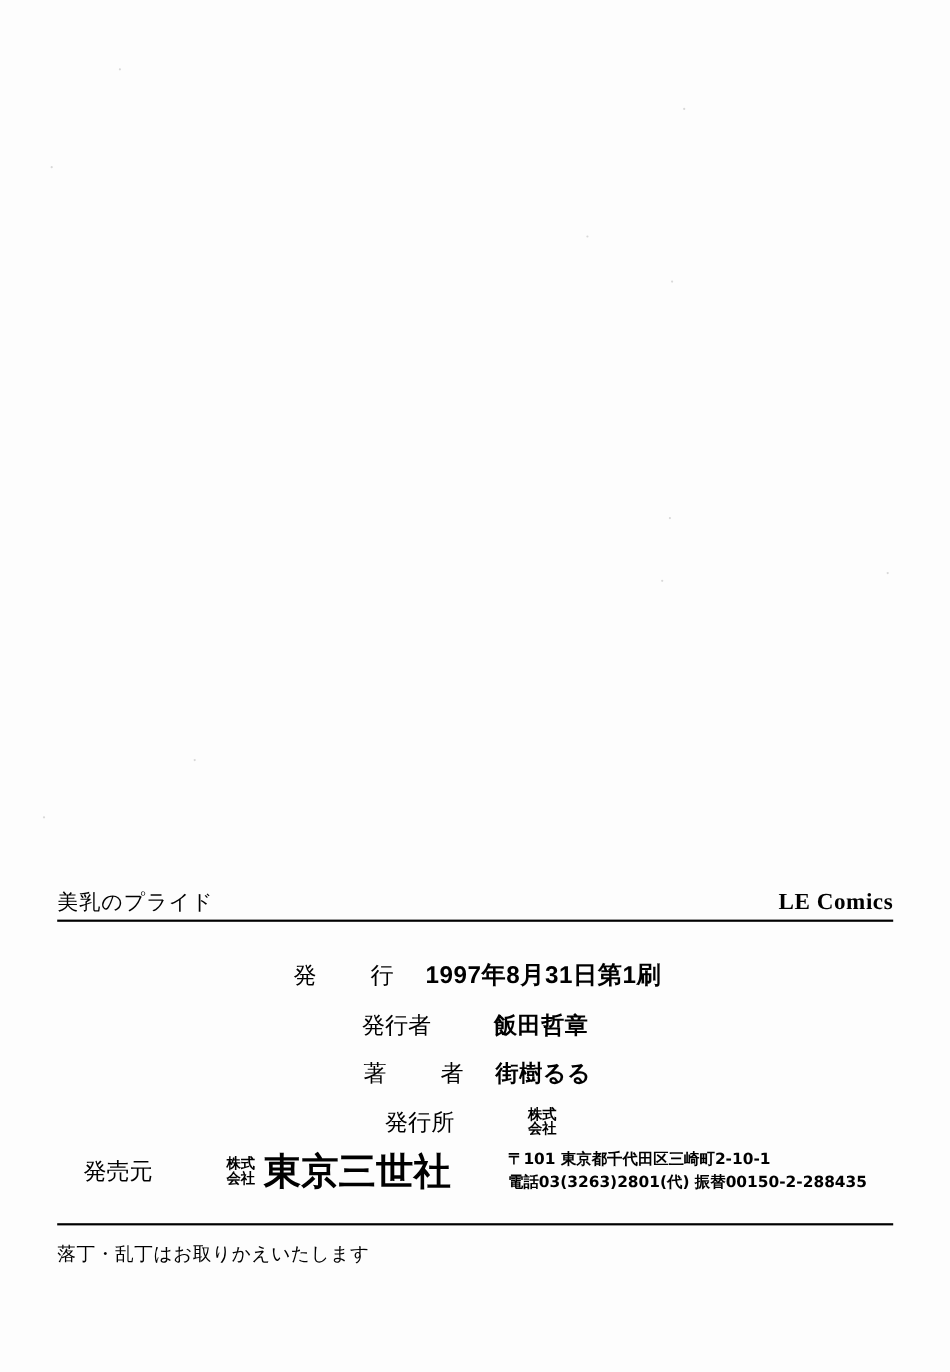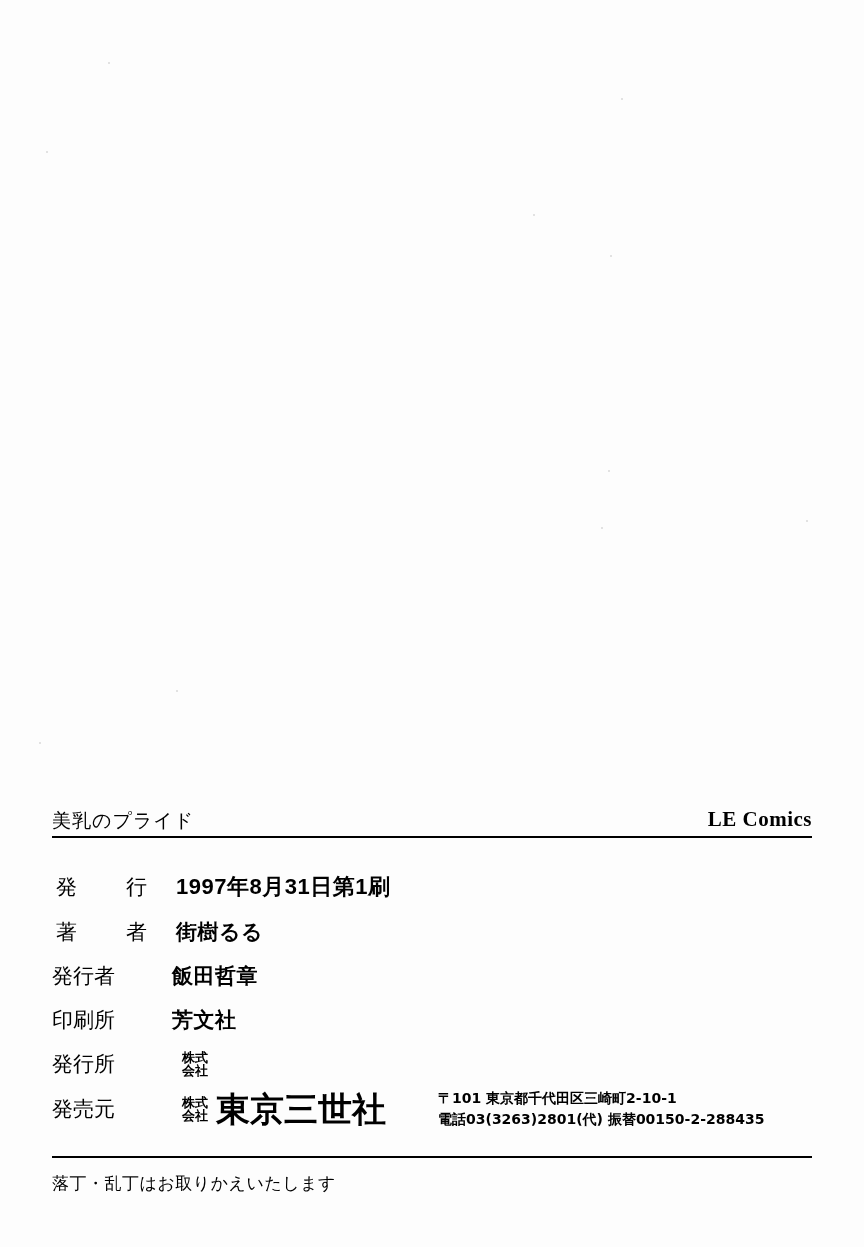--- a/index.html
+++ b/index.html
@@ -64,20 +64,21 @@
   
   .info-table {
     margin-top: 34px;
     border-collapse: collapse;
     width: 100%;
   }
   .row {
     display: flex;
     align-items: center;
     margin-bottom: 16px;
+    justify-content: center;
   }
   .label {
     width: 120px;
     flex: 0 0 120px;
     font-family: "DejaVu Sans", sans-serif;
     font-size: 21px;
     letter-spacing: 0px;
     white-space: nowrap;
   }
   .label.spaced {
@@ -177,33 +178,29 @@
     </div>
 
     <div class="info-table">
 
       <div class="row">
         <div class="label spaced">発　行</div>
         <div class="value date">1997年8月31日第1刷</div>
       </div>
 
       <div class="row">
+        <div class="label">発行者</div>
+        <div class="value">飯田哲章</div>
+      </div>
+
+      <div class="row">
         <div class="label spaced">著　者</div>
         <div class="value">街樹るる</div>
       </div>
 
-      <div class="row">
-        <div class="label">発行者</div>
-        <div class="value">飯田哲章</div>
-      </div>
-
-      <div class="row">
-        <div class="label">印刷所</div>
-        <div class="value">芳文社</div>
-      </div>
 
       <div class="row big">
         <div class="label">発行所</div>
         <div class="corp">
           <span class="kabushiki">
             <span>株式</span>
             <span>会社</span>
           </span>
         </div>
       </div>

